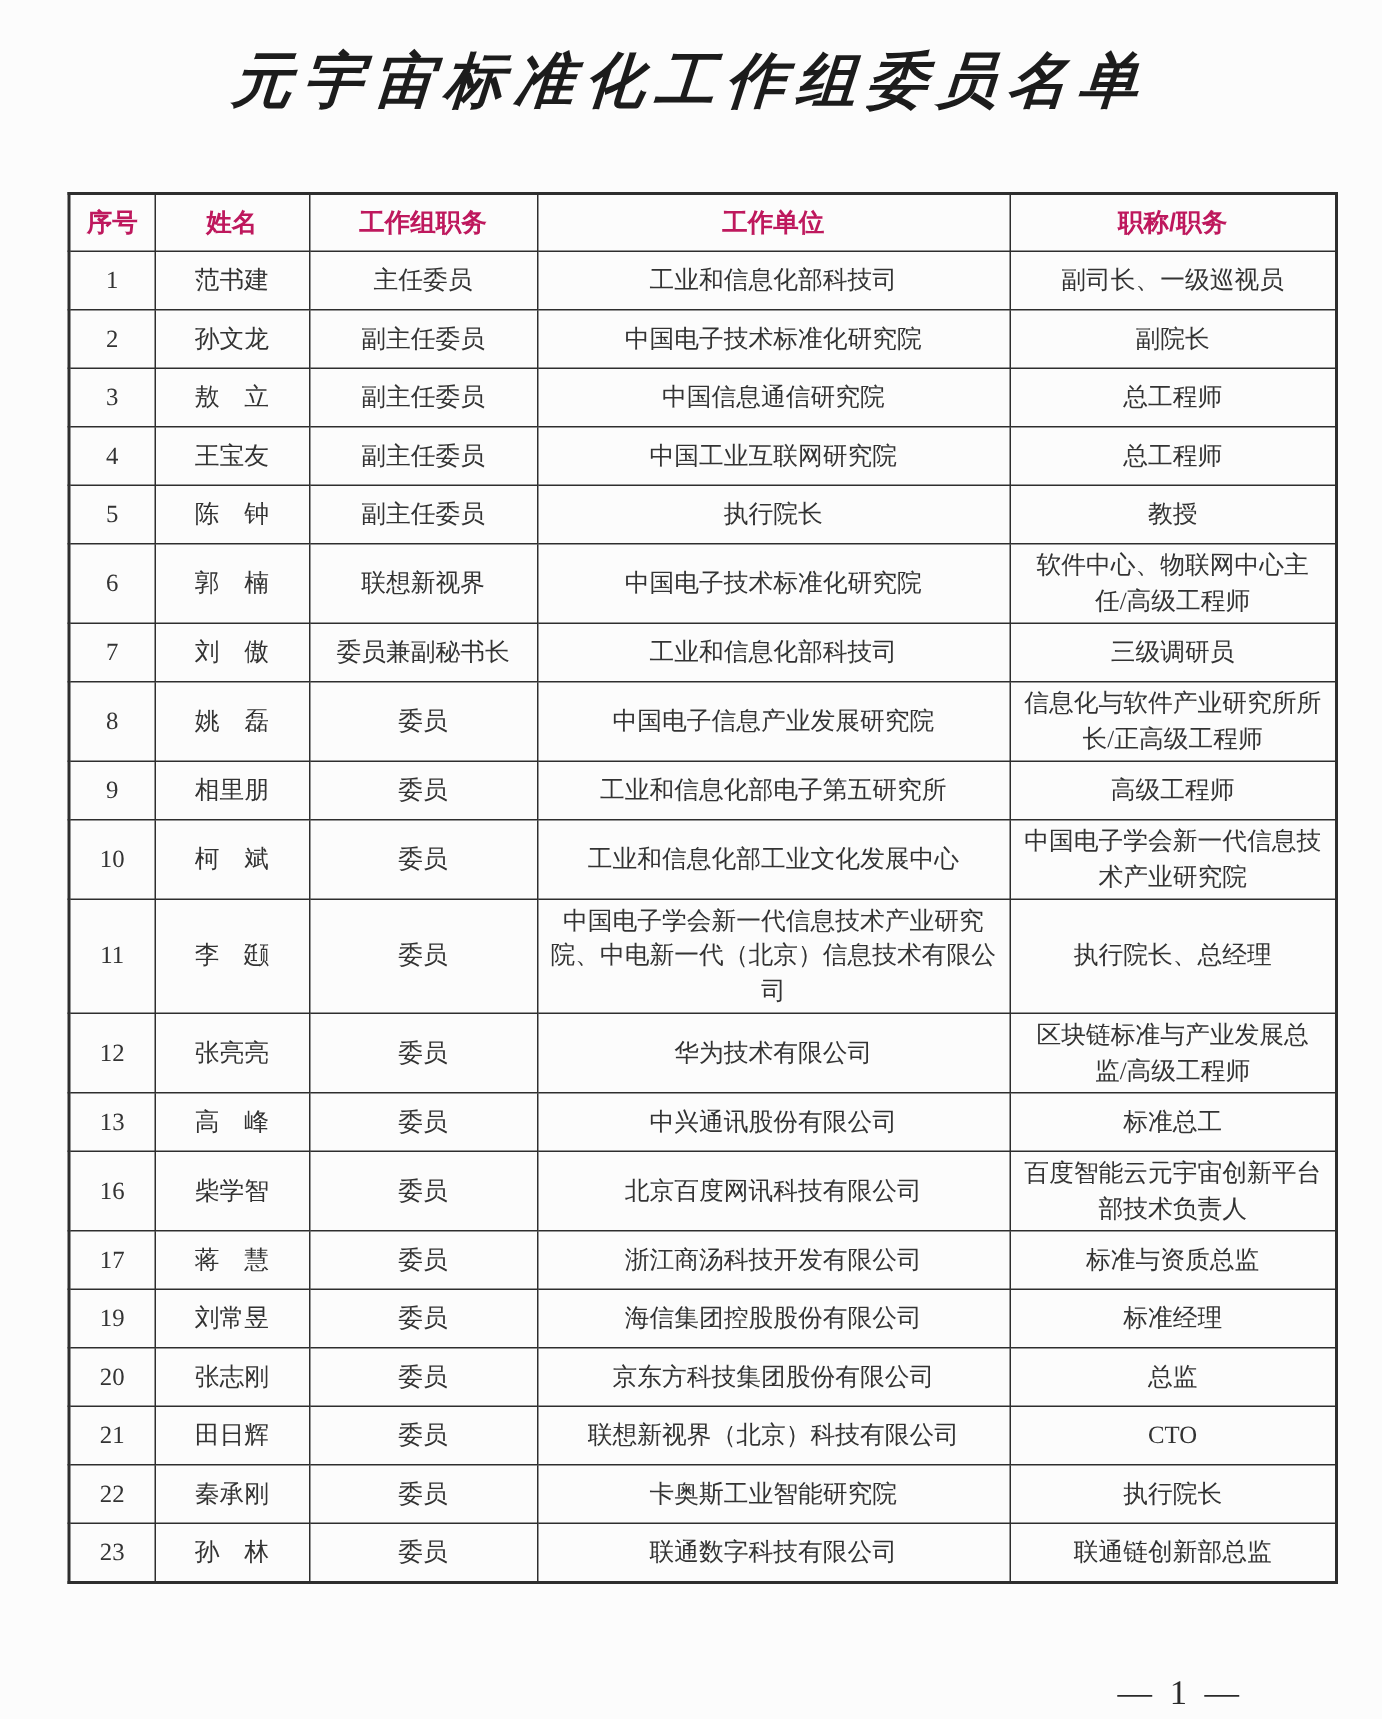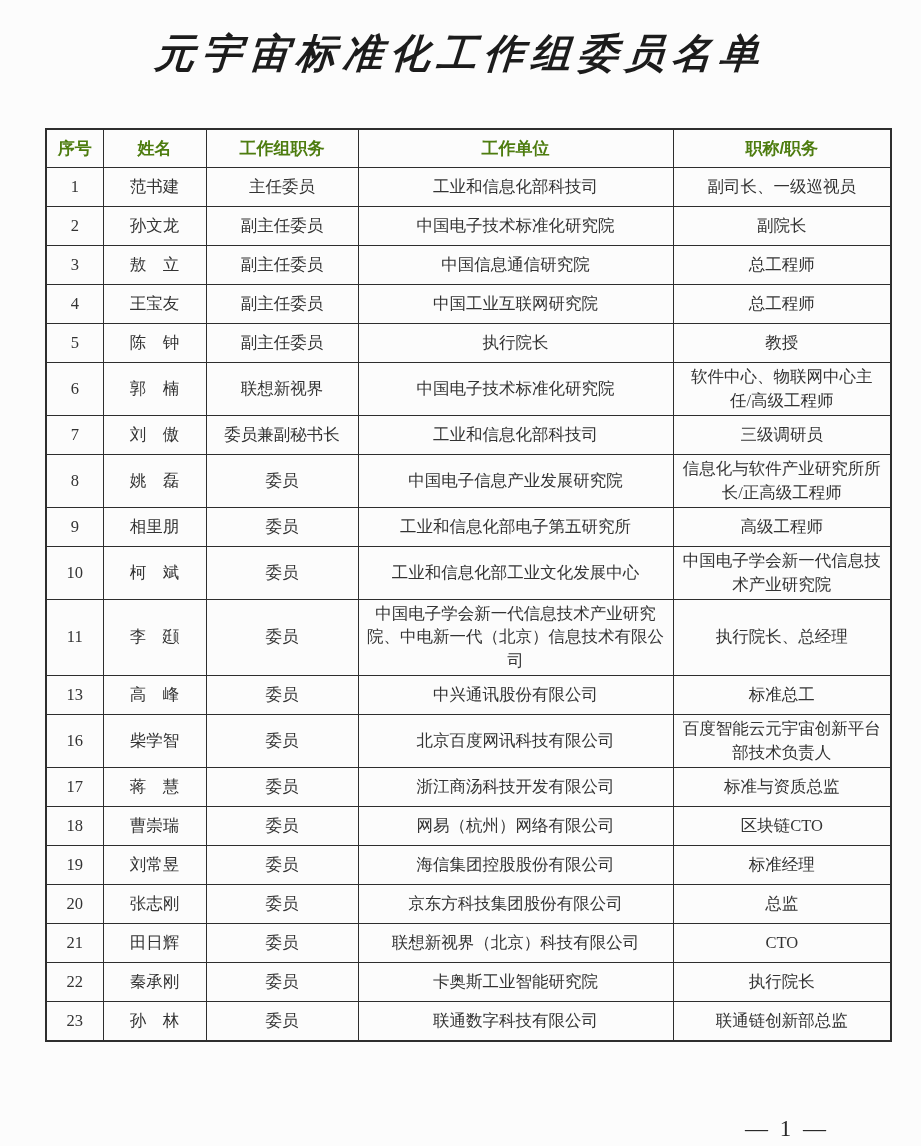--- a/index.html
+++ b/index.html
@@ -43,21 +43,21 @@
     border: 1.6px solid #2e2e2e;
   }
   table.members {
     border-width: 2.4px;
   }
   table.members th {
     height: 33px;
     font-family: "Liberation Sans", "DejaVu Sans", sans-serif;
     font-weight: 700;
     font-size: 17px;
-    color: #4d7c0f;
+    color: #be185d;
     text-align: center;
     vertical-align: middle;
     padding: 2px 4px;
   }
   table.members td {
     height: 34px;
     font-size: 16.5px;
     color: #333;
     text-align: center;
     vertical-align: middle;
@@ -169,20 +169,27 @@
         <td>中国电子学会新一代信息技术产业研究院</td>
       </tr>
       <tr>
         <td>11</td>
         <td>李　颋</td>
         <td>委员</td>
         <td>中国电子学会新一代信息技术产业研究院、中电新一代（北京）信息技术有限公司</td>
         <td>执行院长、总经理</td>
       </tr>
       <tr>
+        <td>12</td>
+        <td>张亮亮</td>
+        <td>委员</td>
+        <td>华为技术有限公司</td>
+        <td>区块链标准与产业发展总监/高级工程师</td>
+      </tr>
+      <tr>
         <td>13</td>
         <td>高　峰</td>
         <td>委员</td>
         <td>中兴通讯股份有限公司</td>
         <td>标准总工</td>
       </tr>
       <tr>
         <td>16</td>
         <td>柴学智</td>
         <td>委员</td>
@@ -190,27 +197,20 @@
         <td>百度智能云元宇宙创新平台部技术负责人</td>
       </tr>
       <tr>
         <td>17</td>
         <td>蒋　慧</td>
         <td>委员</td>
         <td>浙江商汤科技开发有限公司</td>
         <td>标准与资质总监</td>
       </tr>
       <tr>
-        <td>18</td>
-        <td>曹崇瑞</td>
-        <td>委员</td>
-        <td>网易（杭州）网络有限公司</td>
-        <td>区块链CTO</td>
-      </tr>
-      <tr>
         <td>19</td>
         <td>刘常昱</td>
         <td>委员</td>
         <td>海信集团控股股份有限公司</td>
         <td>标准经理</td>
       </tr>
       <tr>
         <td>20</td>
         <td>张志刚</td>
         <td>委员</td>

